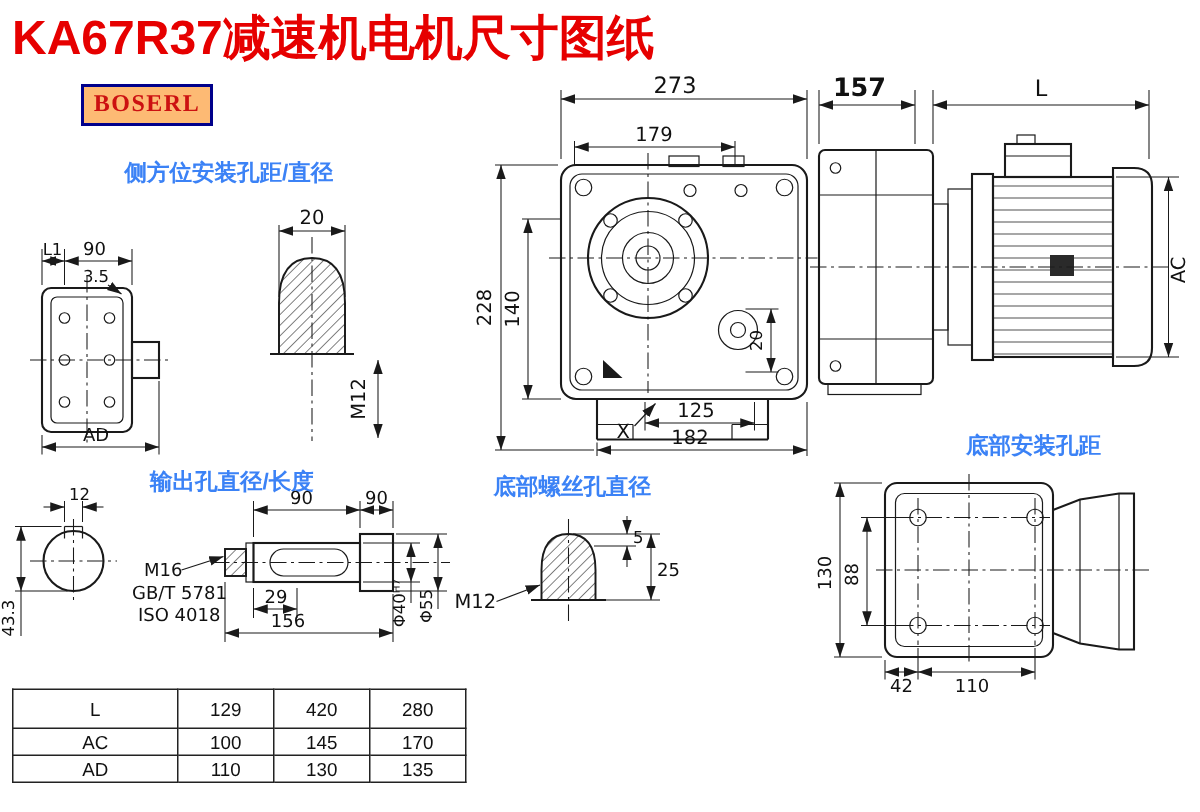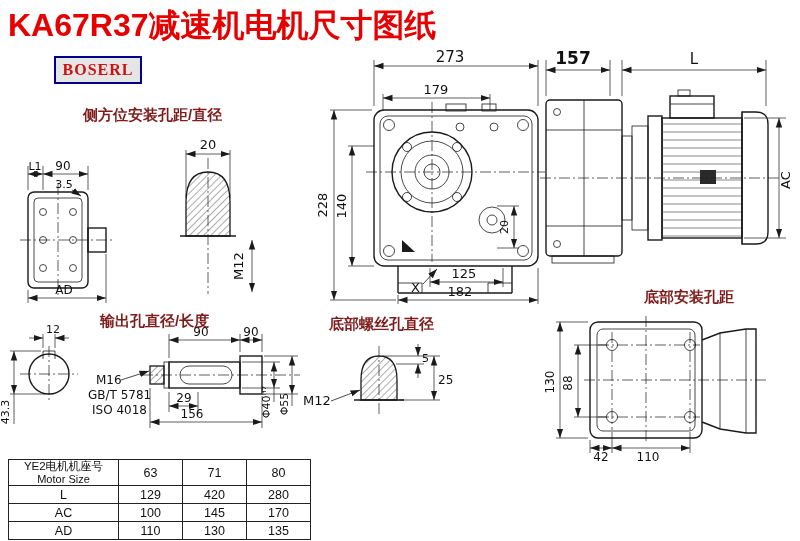--- a/index.html
+++ b/index.html
@@ -1,22 +1,22 @@
 <!DOCTYPE html>
 <html><head>
 <meta charset="utf-8">
 <style>
   * { margin:0; padding:0; box-sizing:border-box; }
   html,body { width:800px; height:541px; }
   body { background:#ffffff; font-family:"Liberation Sans","DejaVu Sans",sans-serif; position:relative; overflow:hidden; }
   .title { position:absolute; left:8px; top:4px; font-size:32px; font-weight:bold; color:#e60000; white-space:nowrap; }
   .logo { position:absolute; left:54px; top:56px; width:88px; height:28px; border:2px solid #00008b;
           color:#cc1111; font-family:"Liberation Serif","DejaVu Serif",serif; font-weight:bold; font-size:16px;
-          display:flex; align-items:center; justify-content:center; letter-spacing:1px; background:#e5e5e5; }
-  .red-label { position:absolute; color:#7f1d1d; font-size:15px; font-weight:bold; white-space:nowrap; }
+          display:flex; align-items:center; justify-content:center; letter-spacing:1px; background:#fdba74; }
+  .red-label { position:absolute; color:#3b82f6; font-size:15px; font-weight:bold; white-space:nowrap; }
   #lbl-side   { left:83px;  top:106px; }
   #lbl-output { left:100px; top:312px; }
   #lbl-screw  { left:329px; top:315px; }
   #lbl-bottom { left:597px; top:288px;margin-left:47px; }
   svg.stage { position:absolute; left:0; top:0; }
   svg text { font-family:"DejaVu Sans","Liberation Sans",sans-serif; fill:#111; }
   .t11 { font-size:11px; } .t12 { font-size:12px; } .t13 { font-size:13px; }
   .t15 { font-size:15px; } .t17 { font-size:17px; font-weight:bold; }
   .ol { fill:none; stroke:#1a1a1a; stroke-width:1.4; }
   .tl { fill:none; stroke:#1a1a1a; stroke-width:0.8; }
@@ -309,29 +309,20 @@
     <line class="ext" x1="690" y1="432" x2="690" y2="453"></line>
     <line class="dim" x1="590" y1="448" x2="612" y2="448" marker-start="url(#as)" marker-end="url(#ae)"></line>
     <line class="dim" x1="612" y1="448" x2="690" y2="448" marker-start="url(#as)" marker-end="url(#ae)"></line>
     <text class="t12" x="601" y="461" text-anchor="middle">42</text>
     <text class="t12" x="648" y="461" text-anchor="middle">110</text>
   </g>
 </svg>
 
 <table class="spec-table">
   <tbody>
-      <tr>
-    <td class="c0">
-      <div class="cn">YE2电机机座号</div>
-      <div class="en">Motor Size</div>
-    </td>
-    <td class="cv">63</td>
-    <td class="cv">71</td>
-    <td class="cv">80</td>
-  </tr>
   <tr>
     <td class="c0">L</td>
     <td class="cv">129</td>
     <td class="cv">420</td>
     <td class="cv">280</td>
   </tr>
   <tr>
     <td class="c0">AC</td>
     <td class="cv">100</td>
     <td class="cv">145</td>

